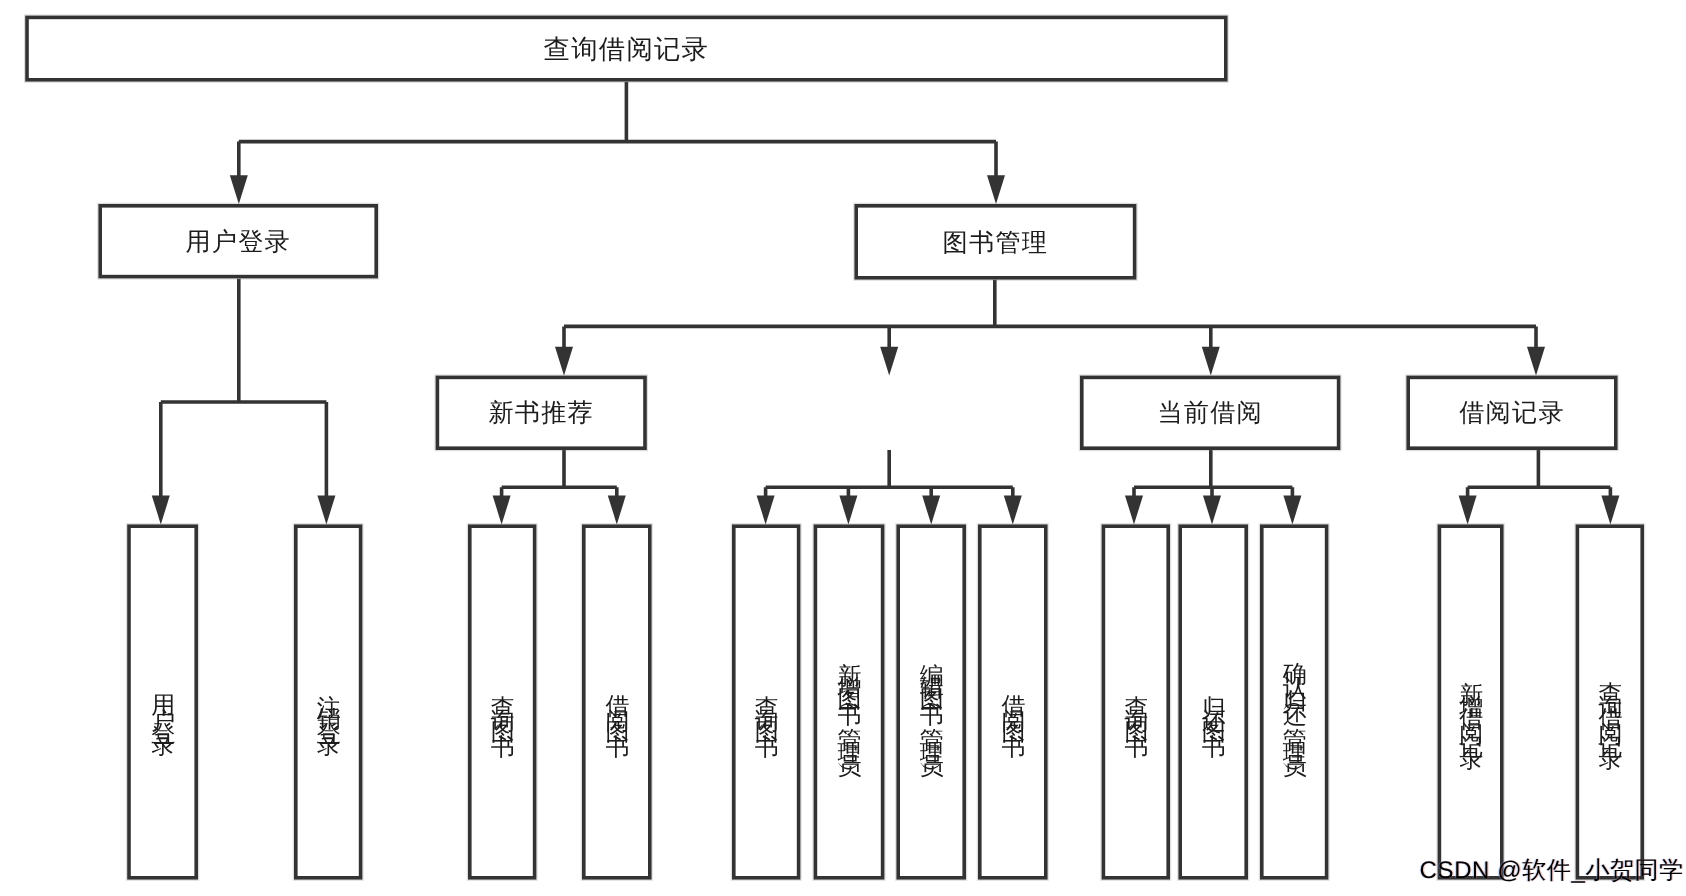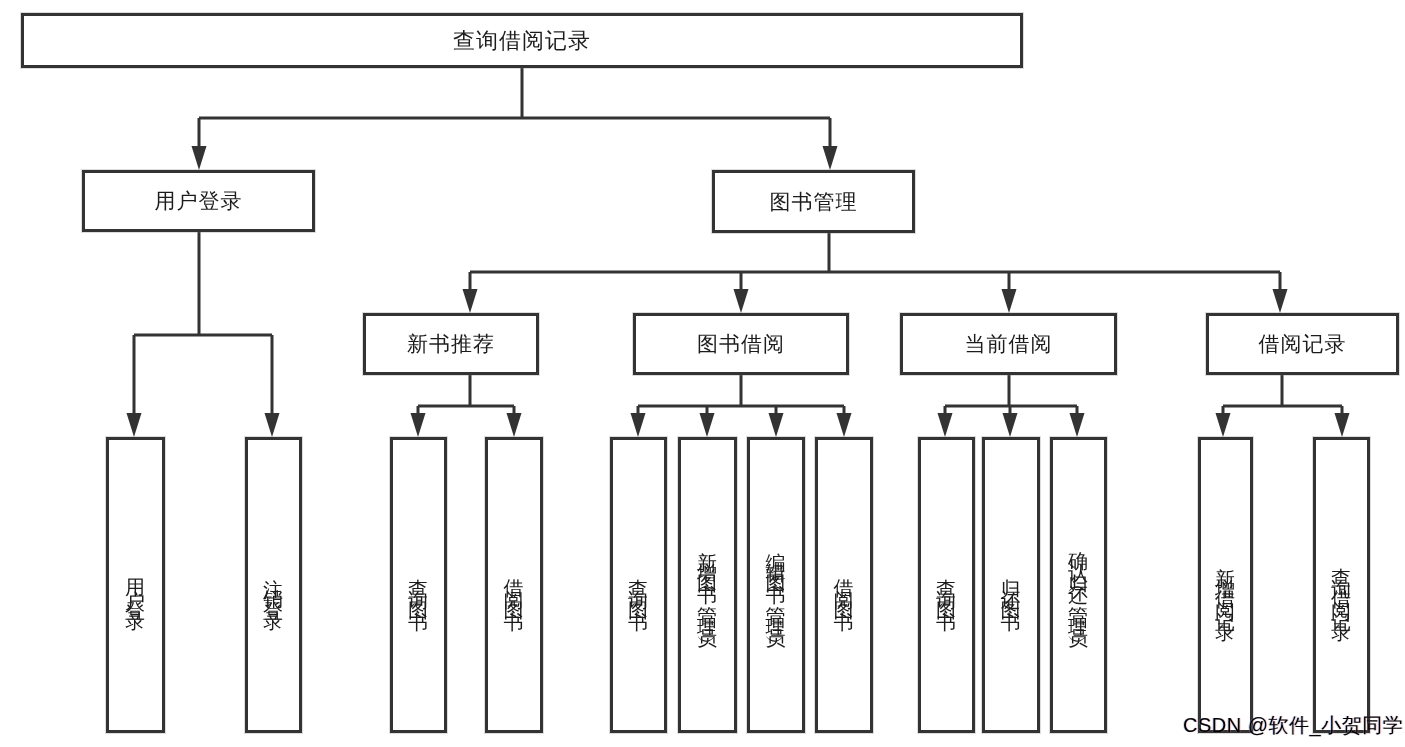--- a/index.html
+++ b/index.html
@@ -104,34 +104,31 @@
     </g>
   </svg>
 
   <div class="box root" style="left:21px;top:13px;width:1002px;height:55px;">
     <span class="lbl">查询借阅记录</span>
   </div>
 
   <div class="box" style="left:82px;top:170px;width:233px;height:62px;">
     <span class="lbl">用户登录</span>
   </div>
-  <div class="box" style="left:712px;top:170px;width:203px;height:63px;">
+  <div class="box" style="left:712px;top:170px;width:235px;height:63px;">
     <span class="lbl">图书管理</span>
   </div>
 
   <div class="box" style="left:363px;top:313px;width:176px;height:62px;">
     <span class="lbl">新书推荐</span>
   </div>
-  <div class="box" style="left:633px;top:313px;width:216px;height:62px;">
-    <span class="lbl">图书借阅</span>
-  </div>
   <div class="box" style="left:900px;top:313px;width:217px;height:62px;">
     <span class="lbl">当前借阅</span>
   </div>
-  <div class="box" style="left:1172px;top:313px;width:193px;height:62px;margin-left:34px;">
+  <div class="box" style="left:1172px;top:313px;width:176px;height:62px;">
     <span class="lbl">借阅记录</span>
   </div>
 
   <div class="box v" style="left:106px;top:437px;width:59px;height:296px;">
     <span class="lbl">用户登录</span>
   </div>
   <div class="box v" style="left:245px;top:437px;width:57px;height:296px;">
     <span class="lbl">注销登录</span>
   </div>
 

